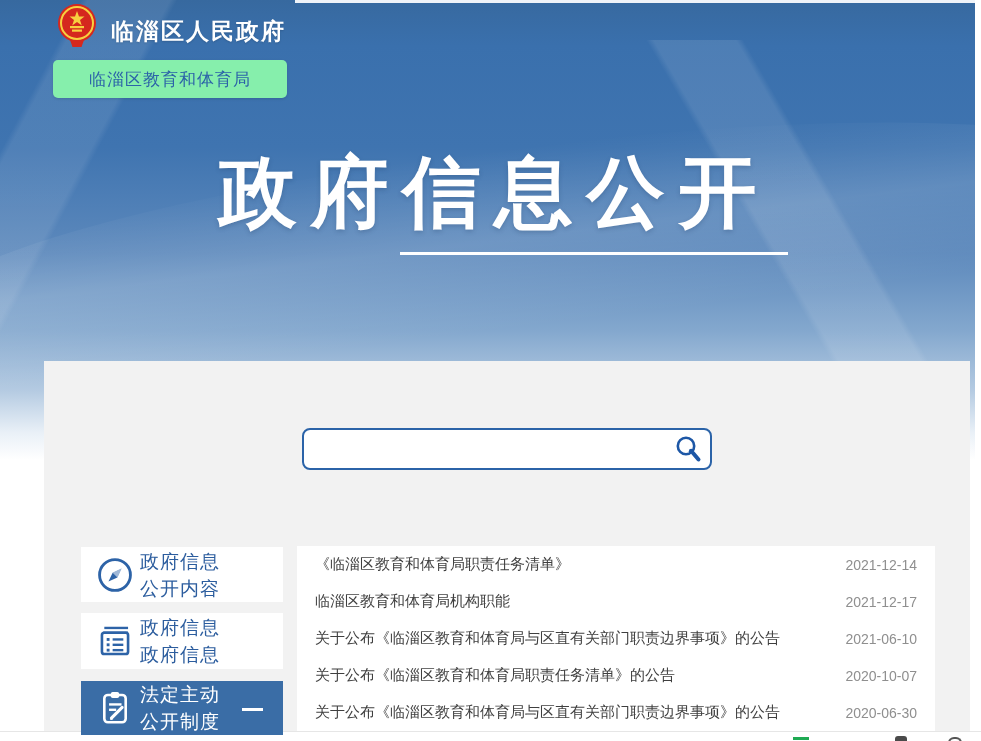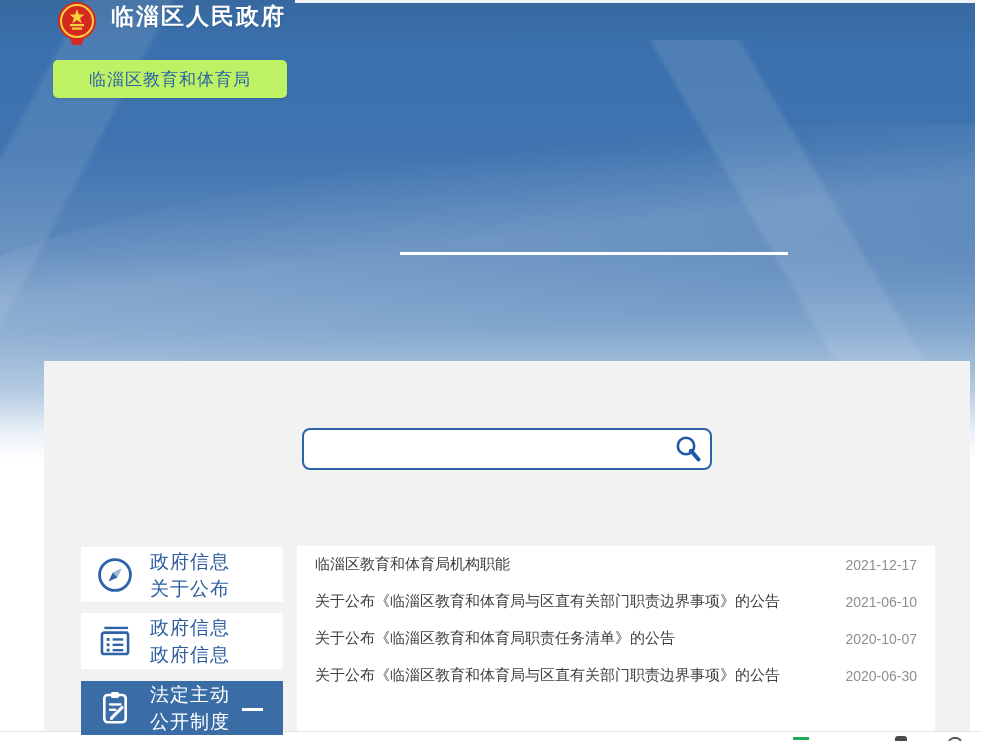--- a/index.html
+++ b/index.html
@@ -12,26 +12,26 @@
                #84a8ce 72%,#b5cbe2 85%,#e9f0f7 94%,#ffffff 100%);}
   .band1{position:absolute;top:148px;left:-80px;width:1200px;height:180px;
     background:linear-gradient(to bottom,rgba(255,255,255,0),rgba(255,255,255,0.13),rgba(255,255,255,0));
     transform:rotate(-7deg);border-radius:100% 100% 0 0;}
   .band2{position:absolute;top:-60px;left:-140px;width:520px;height:420px;
     background:linear-gradient(118deg,transparent 34%,rgba(255,255,255,0.09) 35%,rgba(255,255,255,0.09) 46%,transparent 47%);}
   .band3{position:absolute;top:40px;right:-120px;width:500px;height:430px;
     background:linear-gradient(60deg,transparent 40%,rgba(255,255,255,0.10) 41%,rgba(255,255,255,0.10) 52%,transparent 53%);}
   .top-strip{position:absolute;left:295px;top:0;width:686px;height:3px;background:#ffffff;opacity:.92;}
 
-  .brand{position:absolute;left:55px;top:1px;height:46px;display:flex;align-items:flex-start;cursor:pointer;}
+  .brand{position:absolute;left:55px;top:1px;height:46px;display:flex;align-items:flex-end;cursor:pointer;}
   .emblem{width:44px;height:44px;display:block;}
   .site-name{margin-left:12px;color:#fff;font-size:23px;font-weight:600;letter-spacing:2px;
     text-shadow:0 1px 2px rgba(0,0,0,0.15);}
 
-  .dept-btn{position:absolute;left:53px;top:60px;width:234px;height:38px;background:#bef264;
+  .dept-btn{position:absolute;left:53px;top:60px;width:234px;height:38px;background:#86efac;
     border-radius:5px;display:flex;align-items:center;justify-content:center;cursor:pointer;
     box-shadow:0 1px 3px rgba(0,0,0,0.12);}
   .dept-btn span{color:#2c63a8;font-size:17px;letter-spacing:1px;}
 
   .page-title{position:absolute;left:0;top:150px;width:975px;text-align:center;color:#fff;
     font-size:78px;font-weight:700;letter-spacing:14px;text-indent:14px;line-height:1.1;
     text-shadow:0 2px 4px rgba(30,60,100,0.25);}
   .title-underline{position:absolute;left:400px;top:252px;width:388px;height:3px;background:#fff;}
 
   
@@ -42,21 +42,21 @@
   .search-input{flex:1;height:100%;border:none;outline:none;background:transparent;
     padding:0 0 0 14px;font-size:16px;color:#333;font-family:inherit;}
   .search-btn{width:36px;height:36px;border:none;background:transparent;cursor:pointer;
     display:flex;align-items:center;justify-content:center;padding:0;margin-right:4px;}
 
   
   .side-item{position:absolute;left:81px;width:202px;background:#fff;display:flex;align-items:center;
     cursor:pointer;}
   .side-item .ico{width:42px;height:42px;margin-left:13px;flex-shrink:0;display:flex;
     align-items:center;justify-content:center;}
-  .side-labels{margin-left:14px;color:#2c5d9e;font-size:19px;line-height:27px;letter-spacing:1px;}
+  .side-labels{margin-left:4px;color:#2c5d9e;font-size:19px;line-height:27px;letter-spacing:1px;}
   .side-item.active{background:#3a6da6;z-index:5;}
   .side-item.active .side-labels{color:#fff;}
   .minus-bar{position:absolute;right:20px;top:27px;width:21px;height:3px;background:#fff;}
 
   
   .list{position:absolute;left:297px;top:546px;width:638px;height:185px;background:#fff;}
   .row{height:37px;display:flex;align-items:center;padding:0 18px;cursor:pointer;}
   .row .t{flex:1;font-size:15px;color:#3f3f3f;white-space:nowrap;overflow:hidden;}
   .row .d{flex-shrink:0;margin-left:20px;font-size:14px;color:#8f8f8f;}
 
@@ -90,20 +90,21 @@
       <rect x="17" y="26.5" width="10" height="2.2" fill="#f7d03f"></rect>
       <polygon fill="#d5281e" points="15,37 29,37 26.5,44 17.5,44"></polygon>
     </svg>
     <div class="site-name">临淄区人民政府</div>
   </div>
 
   <div class="dept-btn">
     <span>临淄区教育和体育局</span>
   </div>
 
+  <div class="page-title">政府信息公开</div>
   <div class="title-underline"></div>
 
   <div class="panel"></div>
 
   <div class="search-box">
     <input class="search-input" type="text" placeholder="" style="">
     <button class="search-btn">
       <svg width="30" height="30" viewBox="0 0 30 30">
         <circle cx="13" cy="12" r="8.2" fill="none" stroke="#1d57a6" stroke-width="2.6"></circle>
         <circle cx="18.2" cy="17.2" r="2.4" fill="#1d57a6"></circle>
@@ -115,21 +116,21 @@
   <div class="side-item" style="top:547px;height:55px;">
     <span class="ico">
       <svg width="38" height="38" viewBox="0 0 32 32">
         <circle cx="16" cy="16" r="13" fill="none" stroke="#2d63a7" stroke-width="2.4"></circle>
         <polygon fill="#2d63a7" points="10.5,21.5 14,14 21.5,10.5 18,18"></polygon>
         <polygon fill="#ffffff" points="14,14 21.5,10.5 18,18" opacity="0.55"></polygon>
       </svg>
     </span>
     <div class="side-labels">
       <div>政府信息</div>
-      <div>关于公布</div>
+      <div>公开内容</div>
     </div>
   </div>
 
   <div class="side-item" style="top:613px;height:56px;">
     <span class="ico">
       <svg width="38" height="38" viewBox="0 0 32 32">
         <path d="M7 5 h20" stroke="#2d63a7" stroke-width="2" fill="none"></path>
         <path d="M6 9 h21" stroke="#2d63a7" stroke-width="2" fill="none"></path>
         <rect x="5" y="9" width="22" height="18" rx="2" fill="none" stroke="#2d63a7" stroke-width="2.2"></rect>
         <rect x="9" y="13.5" width="2.4" height="2.4" fill="#2d63a7"></rect>
@@ -159,20 +160,24 @@
     </span>
     <div class="side-labels">
       <div>法定主动</div>
       <div>公开制度</div>
     </div>
     <div class="minus-bar"></div>
   </div>
 
   <div class="list">
     <div class="row">
+      <span class="t">《临淄区教育和体育局职责任务清单》</span>
+      <span class="d">2021-12-14</span>
+    </div>
+    <div class="row">
       <span class="t">临淄区教育和体育局机构职能</span>
       <span class="d">2021-12-17</span>
     </div>
     <div class="row">
       <span class="t">关于公布《临淄区教育和体育局与区直有关部门职责边界事项》的公告</span>
       <span class="d">2021-06-10</span>
     </div>
     <div class="row">
       <span class="t">关于公布《临淄区教育和体育局职责任务清单》的公告</span>
       <span class="d">2020-10-07</span>

